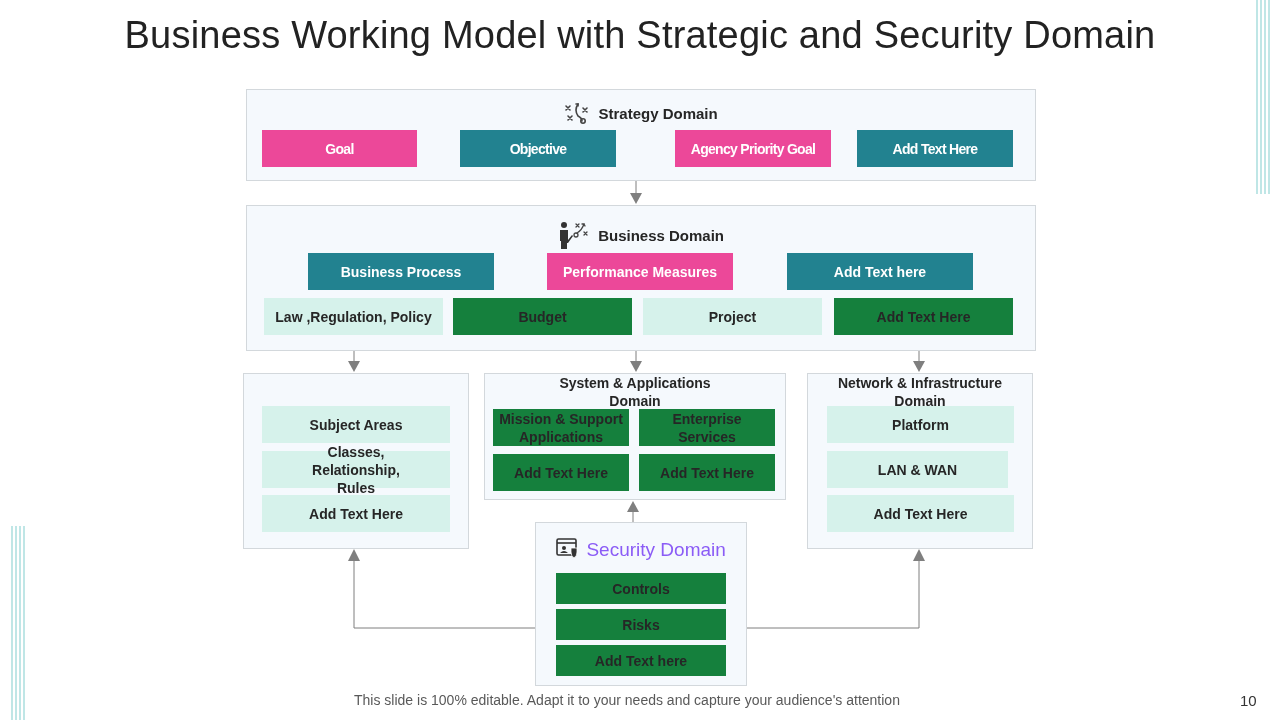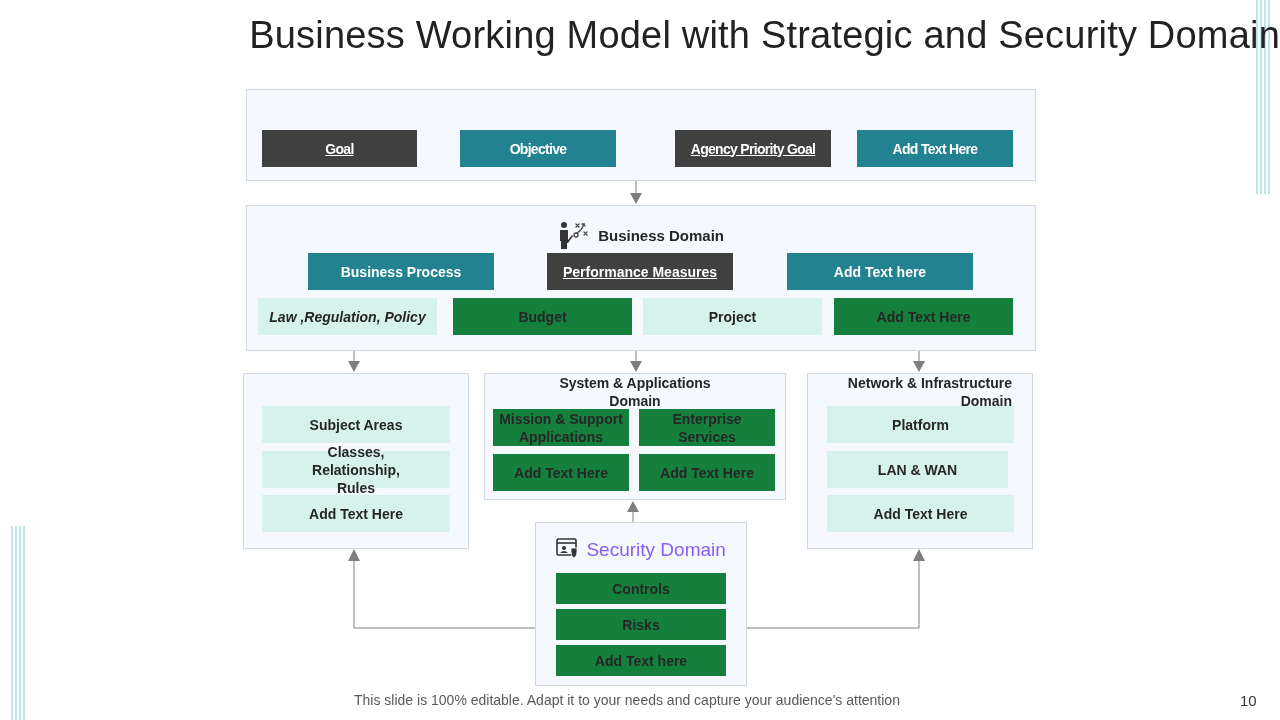--- a/index.html
+++ b/index.html
@@ -1,27 +1,27 @@
 <!DOCTYPE html>
 <html><head>
 <meta charset="utf-8">
 <style>
   html, body { margin:0; padding:0; }
   body { width:1280px; height:720px; position:relative; background:#ffffff; overflow:hidden;
          font-family:"Liberation Sans", sans-serif; color:#262626; }
-  .title { position:absolute; left:0; top:14px; width:1280px; text-align:right; font-size:38px;
+  .title { position:absolute; left:0; top:14px; width:1280px; text-align:center; font-size:38px;
            font-weight:400; color:#222; letter-spacing:0.2px; }
   .deco { position:absolute; width:2px; background:#bfe6e6; }
   .panel { position:absolute; background:#f5f9fd; border:1px solid #d3d8dc; box-sizing:border-box; }
   .ptitle { position:absolute; left:0; width:100%; text-align:center; font-weight:700; font-size:15px; color:#262626; line-height:18px; }
   .ptitle .ico { display:inline-block; vertical-align:middle; margin-right:4px; }
   .box { position:absolute; box-sizing:border-box; display:flex; align-items:center; justify-content:center;
          text-align:center; font-weight:700; font-size:14px; line-height:18px; }
   .dark { background:#228290; color:#fff; }
-  .green { background:#404040; color:#fff;text-decoration:underline; }
+  .green { background:#ec4899; color:#fff; }
   .mint { background:#d6f2eb; color:#262626; }
   .sky { background:#15803d; color:#262626; }
   .tight { letter-spacing:-0.7px; }
   .footer { position:absolute; left:354px; top:692px; font-size:14px; color:#595959; }
   .pagenum { position:absolute; left:1240px; top:692px; font-size:15px; color:#333; }
   svg.lines { position:absolute; left:0; top:0; }
 </style>
 </head>
 <body>
 
@@ -51,20 +51,35 @@
     <polygon points="348,361 360,361 354,372"></polygon>
     <polygon points="630,361 642,361 636,372"></polygon>
     <polygon points="913,361 925,361 919,372"></polygon>
     <polygon points="627,512 639,512 633,501"></polygon>
     <polygon points="348,561 360,561 354,549"></polygon>
     <polygon points="913,561 925,561 919,549"></polygon>
   </g>
 </svg>
 
 <div class="panel" style="left:246px;top:89px;width:790px;height:92px;">
+  <div class="ptitle" style="top:12px;">
+    <span class="ico">
+      <svg width="26" height="22" viewBox="0 0 26 22">
+        <g stroke="#444" stroke-width="1.6" fill="none" stroke-linecap="round">
+          <path d="M2 4 L6 8 M6 4 L2 8"></path>
+          <path d="M4 14 L8 18 M8 14 L4 18"></path>
+          <path d="M19 6 L23 10 M23 6 L19 10"></path>
+          <path d="M14 2 Q10 8 14 14 Q18 16 18 19"></path>
+          <circle cx="19" cy="19" r="2.2"></circle>
+          <path d="M12 2 L14 2 L14 4"></path>
+        </g>
+      </svg>
+    </span>
+    <span>Strategy Domain</span>
+  </div>
   <div class="box green tight" style="left:15px;top:40px;width:155px;height:37px;">Goal</div>
   <div class="box dark tight" style="left:213px;top:40px;width:156px;height:37px;">Objective</div>
   <div class="box green tight" style="left:428px;top:40px;width:156px;height:37px;">Agency Priority Goal</div>
   <div class="box dark tight" style="left:610px;top:40px;width:156px;height:37px;">Add Text Here</div>
 </div>
 
 <div class="panel" style="left:246px;top:205px;width:790px;height:146px;">
   <div class="ptitle" style="top:15px;">
     <span class="ico">
       <svg width="32" height="28" viewBox="0 0 32 28">
@@ -76,42 +91,42 @@
           <circle cx="18" cy="14" r="2"></circle>
           <path d="M19 12 Q24 9 26 3 L24 3 M26 3 L27 5"></path>
         </g>
       </svg>
     </span>
     <span>Business Domain</span>
   </div>
   <div class="box dark" style="left:61px;top:47px;width:186px;height:37px;">Business Process</div>
   <div class="box green" style="left:300px;top:47px;width:186px;height:37px;text-align:right;">Performance Measures</div>
   <div class="box dark" style="left:540px;top:47px;width:186px;height:37px;">Add  Text here</div>
-  <div class="box mint" style="left:11px;top:92px;width:179px;height:37px;font-style:italic;">Law ,Regulation, Policy</div>
+  <div class="box mint" style="left:17px;top:92px;width:179px;height:37px;">Law ,Regulation, Policy</div>
   <div class="box sky" style="left:206px;top:92px;width:179px;height:37px;">Budget</div>
   <div class="box mint" style="left:396px;top:92px;width:179px;height:37px;text-align:center;">Project</div>
   <div class="box sky" style="left:587px;top:92px;width:179px;height:37px;">Add  Text Here</div>
 </div>
 
 <div class="panel" style="left:243px;top:373px;width:226px;height:176px;">
   <div class="box mint" style="left:18px;top:32px;width:188px;height:37px;">Subject Areas</div>
   <div class="box mint" style="left:18px;top:77px;width:188px;height:37px;padding:0 30px;">Classes, Relationship, Rules</div>
   <div class="box mint" style="left:18px;top:121px;width:188px;height:37px;">Add  Text Here</div>
 </div>
 
 <div class="panel" style="left:484px;top:373px;width:302px;height:127px;">
   <div class="ptitle" style="top:0px;font-size:14px;padding:0 60px;box-sizing:border-box;">System &amp; Applications Domain</div>
   <div class="box sky" style="left:8px;top:35px;width:136px;height:37px;">Mission &amp; Support Applications</div>
   <div class="box sky" style="left:154px;top:35px;width:136px;height:37px;padding:8px 20px;">Enterprise Services</div>
   <div class="box sky" style="left:8px;top:80px;width:136px;height:37px;">Add  Text Here</div>
   <div class="box sky" style="left:154px;top:80px;width:136px;height:37px;">Add  Text Here</div>
 </div>
 
 <div class="panel" style="left:807px;top:373px;width:226px;height:176px;">
-  <div class="ptitle" style="top:0px;font-size:14px;padding:0 20px;box-sizing:border-box;text-align:right;">Network &amp; Infrastructure Domain</div>
+  <div class="ptitle" style="top:0px;font-size:14px;padding:0 20px;box-sizing:border-box;">Network &amp; Infrastructure Domain</div>
   <div class="box mint" style="left:19px;top:32px;width:187px;height:37px;">Platform</div>
   <div class="box mint" style="left:19px;top:77px;width:181px;height:37px;">LAN &amp; WAN</div>
   <div class="box mint" style="left:19px;top:121px;width:187px;height:37px;">Add  Text Here</div>
 </div>
 
 <div class="panel" style="left:535px;top:522px;width:212px;height:164px;">
   <div class="ptitle" style="top:14px;font-size:19px;line-height:22px;font-weight:400;color:#8b5cf6;">
     <span class="ico" style="margin-right:1px;">
       <svg width="24" height="22" viewBox="0 0 24 22">
         <rect x="1" y="2" width="19" height="16" rx="1.5" fill="none" stroke="#333" stroke-width="1.6"></rect>

